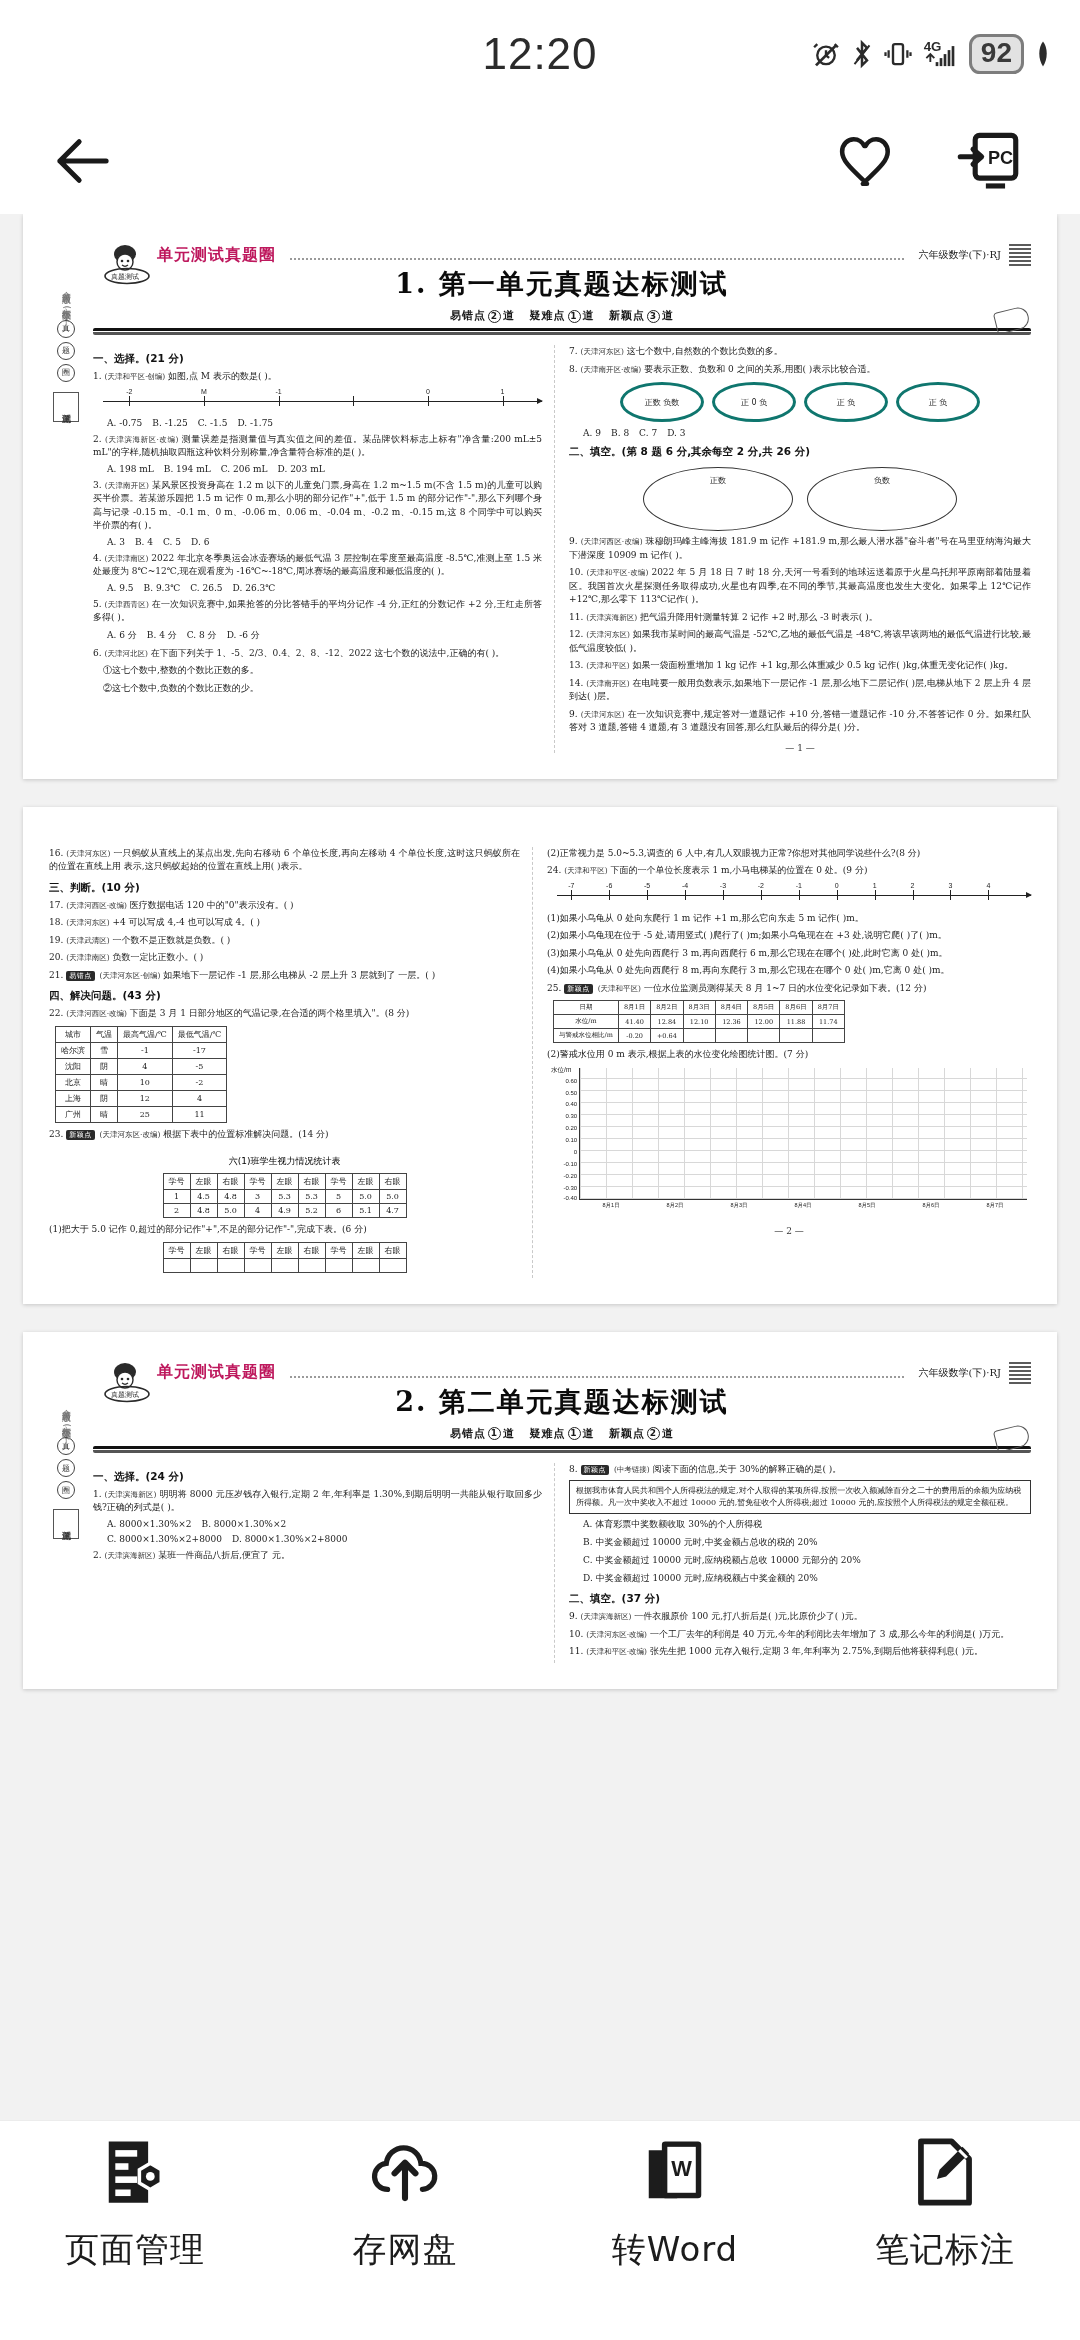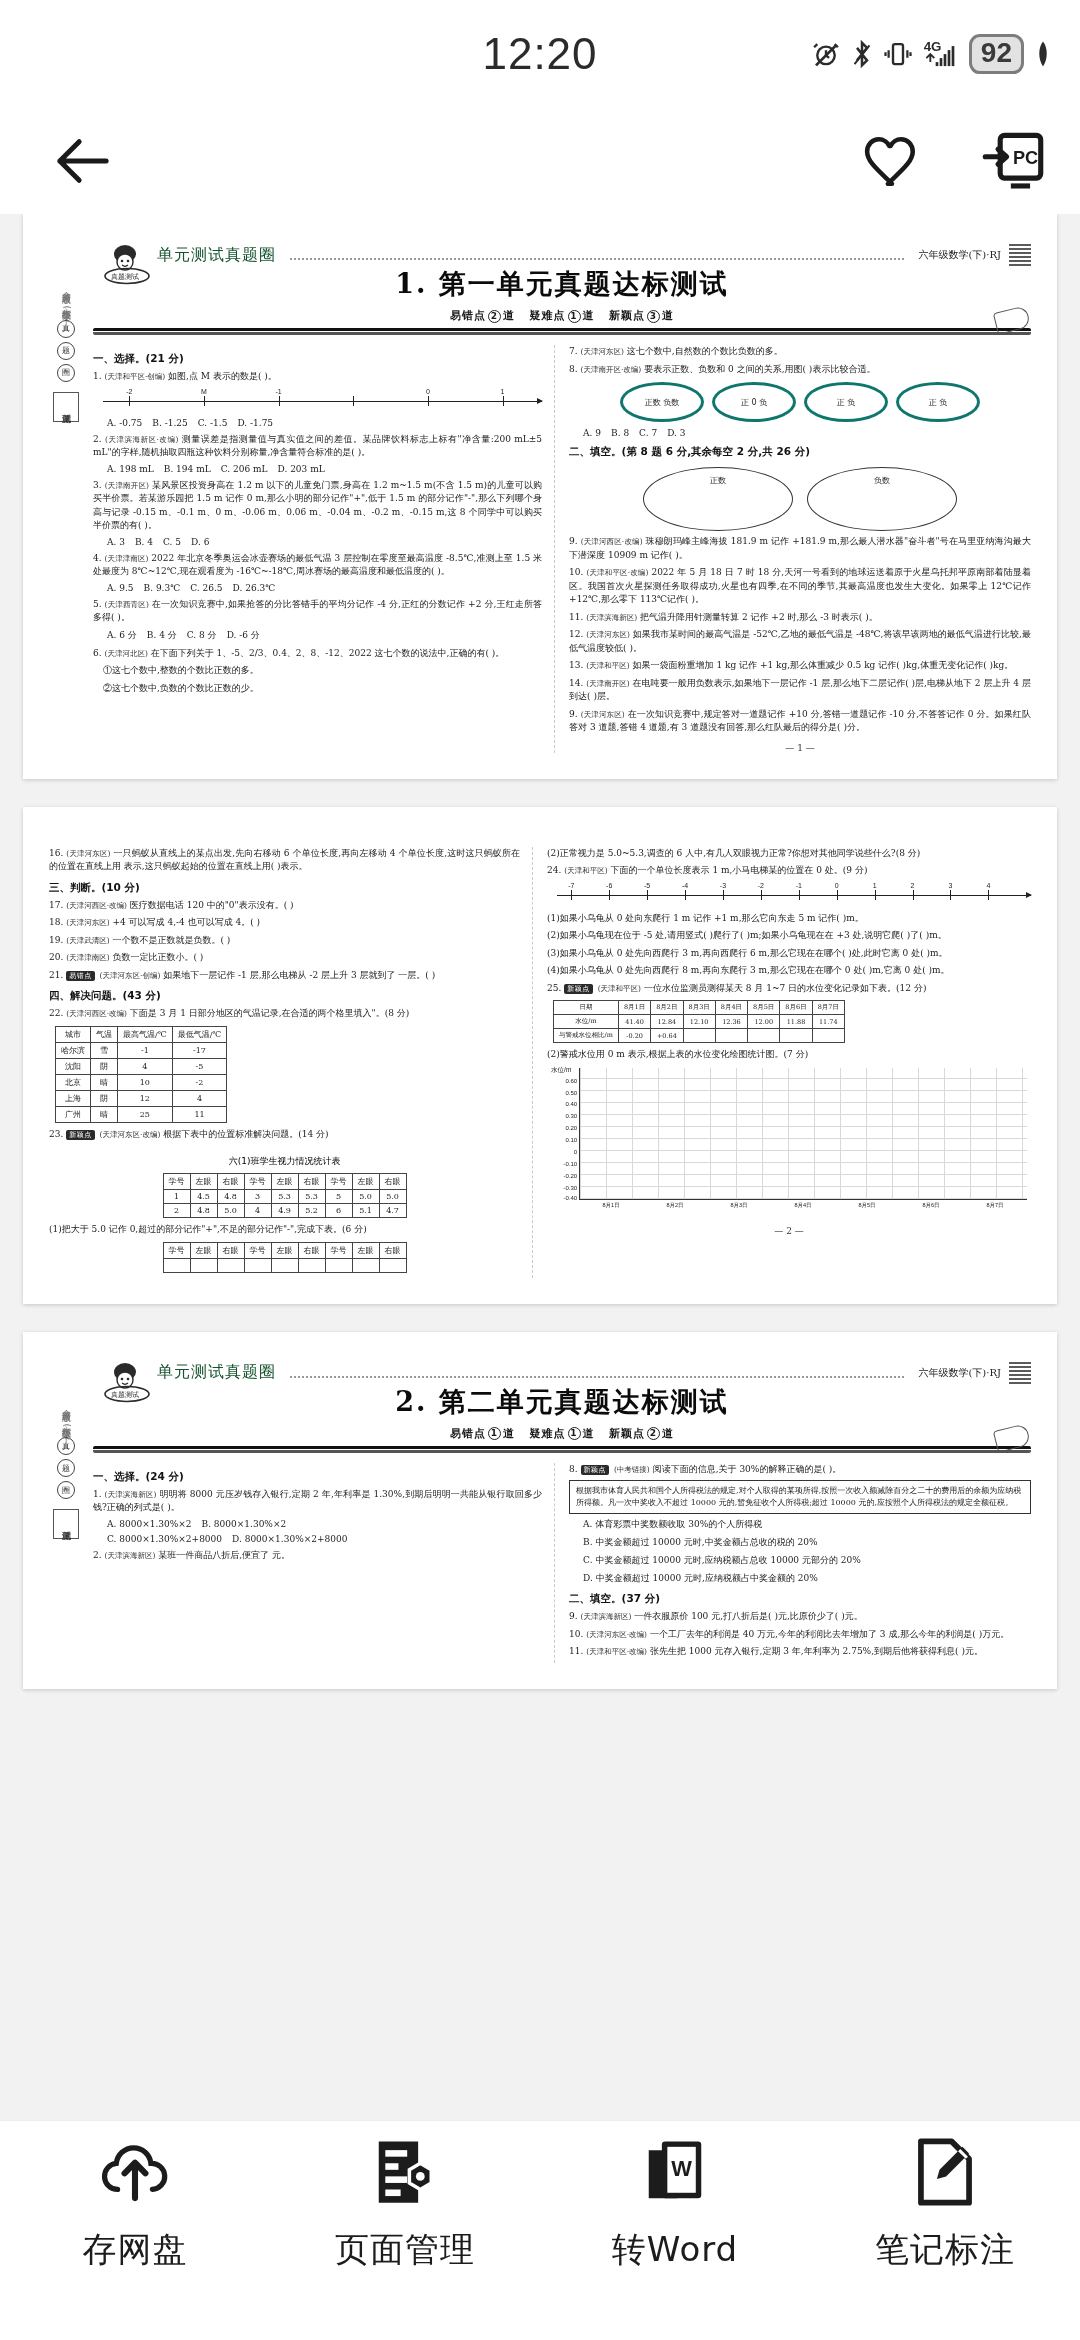--- a/index.html
+++ b/index.html
@@ -33,21 +33,21 @@
     line-height: 1.1; font-family: "Liberation Sans", sans-serif;
   }
 
   
   .toolbar {
     position: absolute; top: 108px; left: 0; width: 1080px; height: 106px;
     display: flex; align-items: center; background: #ffffff;
   }
   .tb-back { position: absolute; left: 40px; width: 86px; height: 86px;
              display: flex; align-items: center; justify-content: center; }
-  .tb-right { position: absolute; right: 27px; display: flex; align-items: flex-end; gap: 41px; }
+  .tb-right { position: absolute; right: 52px; display: flex; align-items: flex-end; gap: 41px; }
   .tb-btn { width: 80px; height: 80px; display: flex; align-items: center; justify-content: center; }
 
   
   .doc-area {
     position: absolute; top: 214px; left: 0; width: 1080px; height: 1906px;
     background: #f2f2f2; overflow: hidden;
   }
   .page {
     position: relative; margin: 0 auto 28px auto; width: 1034px; background: #fff;
     box-shadow: 0 1px 4px rgba(0,0,0,0.18);
@@ -76,22 +76,22 @@
 
   .page-body { flex: 1 1 auto; }
 
   
   .exam-head { position: relative; }
   .exam-banner { display: flex; align-items: center; gap: 8px; padding-left: 64px; }
   .mascot {
     position: absolute; left: 6px; top: -4px; width: 60px; height: 46px;
   }
   .banner-title {
-    font-family: "DejaVu Sans", sans-serif; font-size: 16px; font-weight: 400;
-    color: #14532d; letter-spacing: 1px; white-space: nowrap;
+    font-family: "DejaVu Sans", sans-serif; font-size: 16px; font-weight: 700;
+    color: #be185d; letter-spacing: 1px; white-space: nowrap;
   }
   .banner-dots {
     flex: 1 1 auto; border-bottom: 2px dotted #9a9a9a; height: 10px; margin: 0 6px;
   }
   .banner-sub { font-size: 10px; color: #222; white-space: nowrap; font-family:"DejaVu Serif", serif; }
   .banner-qr { width: 22px; height: 22px; flex: 0 0 22px;
                background:
                  repeating-linear-gradient(0deg,#333 0 2px,#fff 2px 4px),
                  repeating-linear-gradient(90deg,#333 0 2px,transparent 2px 4px);
                opacity:.8; }
@@ -884,45 +884,45 @@
           </div>
         </div>
       </div>
     </div>
 
   </div>
 
   <div class="bottombar">
     <div class="bb-item">
       <div class="bb-ico">
-        <svg width="74" height="70" viewBox="0 0 34 32">
-          <path d="M9 24a6 6 0 0 1-.6-11.97A8 8 0 0 1 24.3 12 5.8 5.8 0 0 1 25 24" fill="none" stroke="#1c1c1c" stroke-width="2.4" stroke-linecap="round"></path>
-          <path d="M17 28V12M12.2 16.6 17 11.7l4.8 4.9" fill="none" stroke="#1c1c1c" stroke-width="2.8" stroke-linecap="round" stroke-linejoin="round"></path>
-        </svg>
-      </div>
-      <div class="bb-label">存网盘</div>
-    </div>
-
-    <div class="bb-item">
-      <div class="bb-ico">
         <svg width="70" height="70" viewBox="0 0 30 32">
           <path d="M3 2h18v28H3z" fill="#1c1c1c"></path>
           <rect x="6" y="6" width="10" height="3" fill="#fff"></rect>
           <rect x="6" y="12" width="6" height="3" fill="#fff"></rect>
           <rect x="6" y="18" width="10" height="3" fill="#fff"></rect>
           <rect x="6" y="24" width="7" height="3" fill="#fff"></rect>
           <path d="M22 12l5 3v6l-5 3-5-3v-6z" fill="#1c1c1c" stroke="#fff" stroke-width="1.6"></path>
           <circle cx="22" cy="18" r="2" fill="#fff"></circle>
         </svg>
       </div>
       <div class="bb-label">页面管理</div>
     </div>
 
     <div class="bb-item">
       <div class="bb-ico">
+        <svg width="74" height="70" viewBox="0 0 34 32">
+          <path d="M9 24a6 6 0 0 1-.6-11.97A8 8 0 0 1 24.3 12 5.8 5.8 0 0 1 25 24" fill="none" stroke="#1c1c1c" stroke-width="2.4" stroke-linecap="round"></path>
+          <path d="M17 28V12M12.2 16.6 17 11.7l4.8 4.9" fill="none" stroke="#1c1c1c" stroke-width="2.8" stroke-linecap="round" stroke-linejoin="round"></path>
+        </svg>
+      </div>
+      <div class="bb-label">存网盘</div>
+    </div>
+
+    <div class="bb-item">
+      <div class="bb-ico">
         <svg width="70" height="70" viewBox="0 0 32 32">
           <path d="M4 6h13v22H4z" fill="#1c1c1c"></path>
           <rect x="10" y="2" width="18" height="26" rx="1.5" fill="#1c1c1c"></rect>
           <rect x="12.5" y="4.5" width="13" height="21" fill="#fff"></rect>
           <text x="19" y="18" font-size="10" font-weight="700" font-family="Liberation Sans" fill="#1c1c1c" text-anchor="middle">W</text>
         </svg>
       </div>
       <div class="bb-label">转Word</div>
     </div>
 

